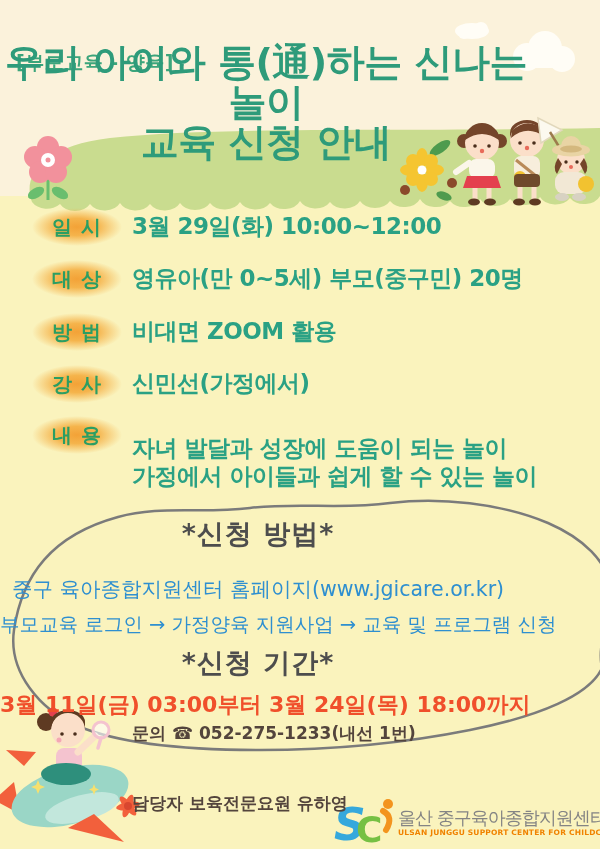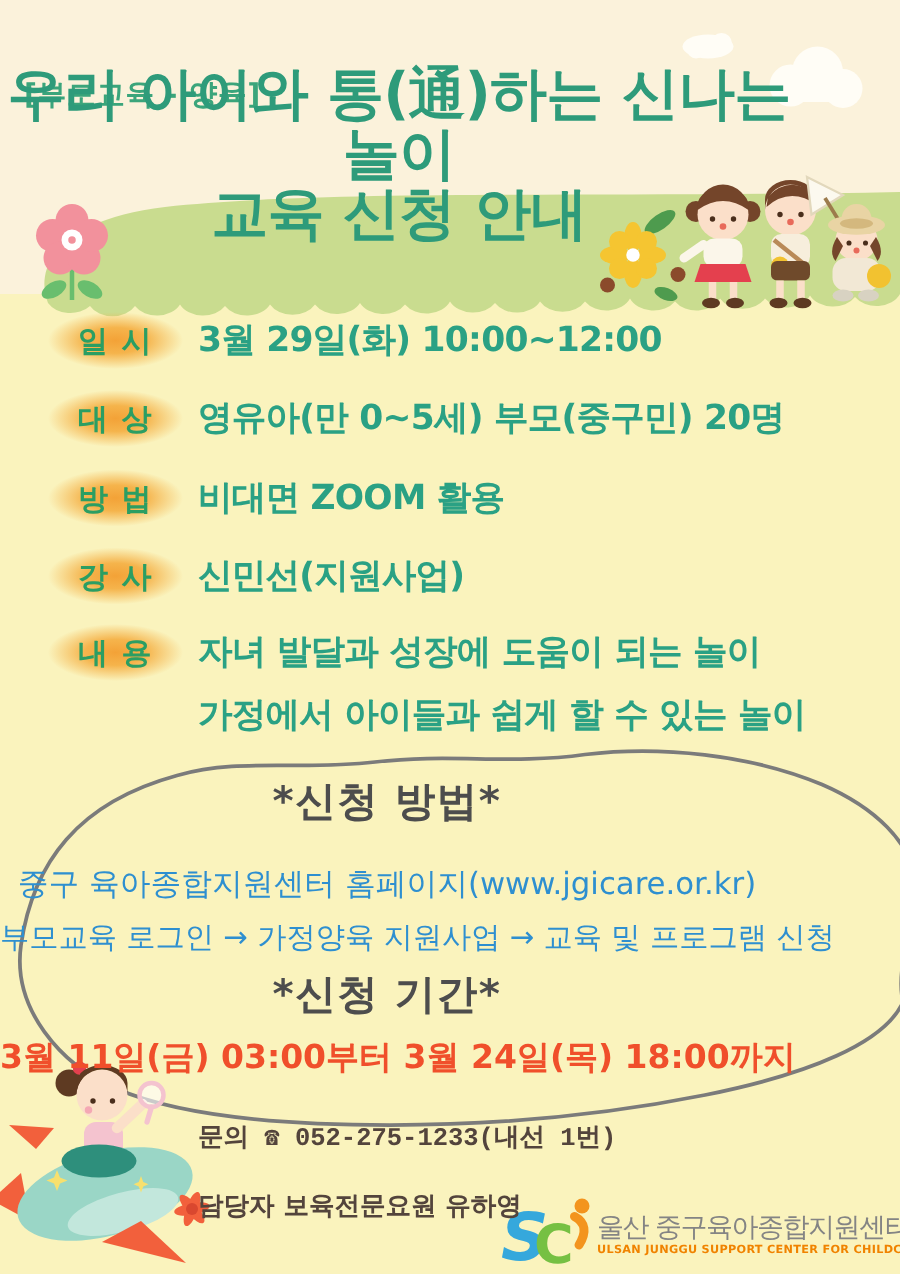--- a/index.html
+++ b/index.html
@@ -200,29 +200,29 @@
 <div class="abs txt pillbg" style="top:260px;"></div>
 <div class="abs txt row-label" style="top:261px;left:34px;">대 상</div>
 <div class="abs txt row-value" style="top:263px;">영유아(만 0~5세) 부모(중구민) 20명</div>
 
 <div class="abs txt pillbg" style="top:313px;"></div>
 <div class="abs txt row-label" style="top:314px;left:34px;">방 법</div>
 <div class="abs txt row-value" style="top:316px;">비대면 ZOOM 활용</div>
 
 <div class="abs txt pillbg" style="top:365px;"></div>
 <div class="abs txt row-label" style="top:366px;left:34px;">강 사</div>
-<div class="abs txt row-value" style="top:368px;">신민선(지원사업)</div>
+<div class="abs txt row-value" style="top:368px;">신민선(가정에서)</div>
 
 <div class="abs txt pillbg" style="top:416px;"></div>
 <div class="abs txt row-label" style="top:417px;left:34px;">내 용</div>
-<div class="abs txt row-value" style="top:419px;">자녀 발달과 성장에 도움이 되는 놀이</div>
+<div class="abs txt row-value" style="top:433px;">자녀 발달과 성장에 도움이 되는 놀이</div>
 <div class="abs txt row-value" style="top:461px;">가정에서 아이들과 쉽게 할 수 있는 놀이</div>
 
 <div class="abs txt center h-dark" style="top:516px;">*신청 방법*</div>
 <div class="abs txt center blue" style="top:575px;font-size:20.5px;">중구 육아종합지원센터 홈페이지(www.jgicare.or.kr)</div>
 <div class="abs txt center blue" style="top:611px;font-size:19.5px;">부모교육 로그인 → 가정양육 지원사업 → 교육 및 프로그램 신청</div>
 <div class="abs txt center h-dark" style="top:645px;">*신청 기간*</div>
 <div class="abs txt center period" style="top:690px;">3월 11일(금) 03:00부터 3월 24일(목) 18:00까지</div>
 
-<div class="abs txt contact" style="top:746px;font-family:Liberation Mono, monospace;">문의 ☎ 052-275-1233(내선 1번)</div>
+<div class="abs txt contact" style="top:722px;">문의 ☎ 052-275-1233(내선 1번)</div>
 <div class="abs txt contact" style="top:792px;">담당자 보육전문요원 유하영</div>
 <div class="abs txt logo-name">울산 중구육아종합지원센터</div>
 <div class="abs txt logo-sub">ULSAN JUNGGU SUPPORT CENTER FOR CHILDCARE</div>
 
 </body></html>

